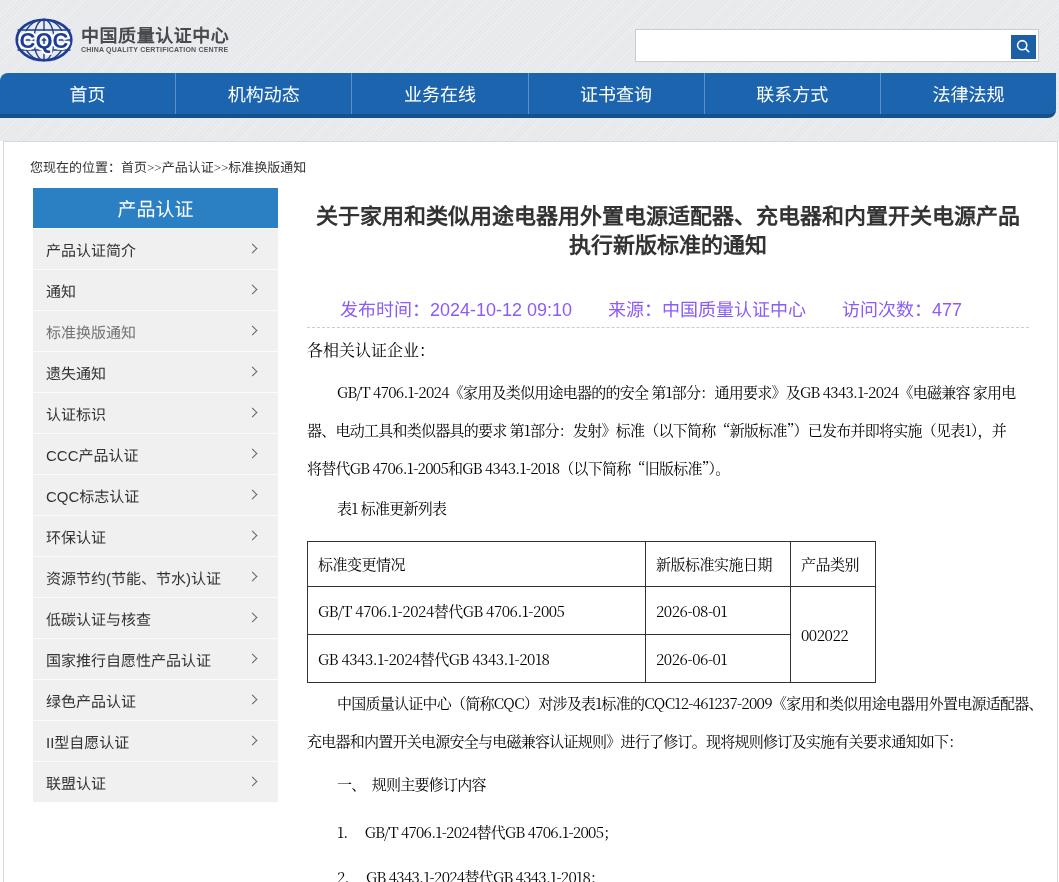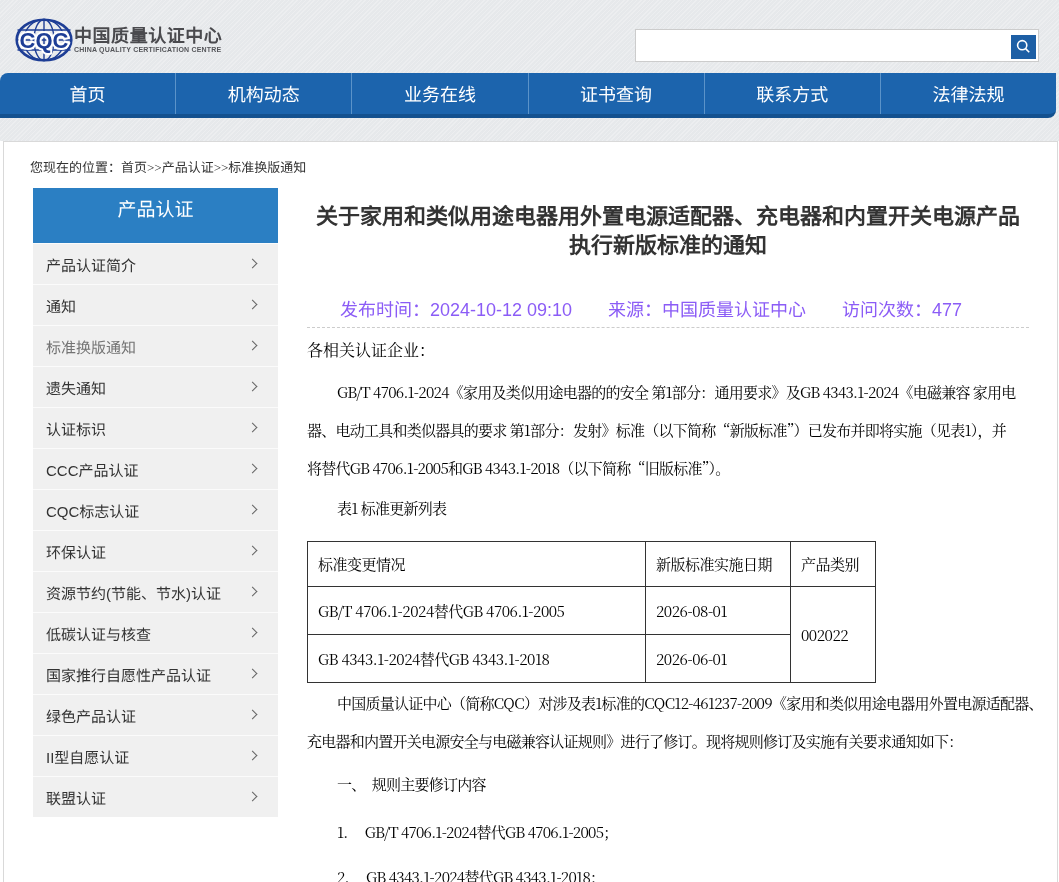--- a/index.html
+++ b/index.html
@@ -3,38 +3,38 @@
 <meta charset="utf-8">
 <style>
 * { margin:0; padding:0; box-sizing:border-box; }
 html,body { width:1059px; height:882px; overflow:hidden; background:#fff;
   font-family:"Liberation Sans", sans-serif; }
 .topwrap { background-color:#e9ebed;
   background-image:repeating-linear-gradient(135deg, rgba(255,255,255,.16) 0 1px, rgba(219,223,227,.2) 1px 3px);
   padding-bottom:23px; }
 .topbar { height:73px; position:relative; }
 .logo { position:absolute; left:15px; top:18px; }
-.logotext { position:absolute; left:74px; top:27px; }
+.logotext { position:absolute; left:81px; top:27px; }
 .lt-cn { font-size:18px; letter-spacing:0.55px; color:#4a4a4e; font-weight:600; line-height:19px; }
 .lt-en { font-size:7px; font-weight:bold; color:#55565a; letter-spacing:0.2px; margin-top:0px; }
 .search { position:absolute; left:635px; top:29px; width:404px; height:33px;
   background:#fff; border:1px solid #ccc; }
 .sbtn { position:absolute; right:2px; top:5px; width:25px; height:24px; background:#1d5fa5; }
 .sbtn svg { display:block; margin:4px auto 0; }
 .nav { height:45px; width:1056px; background:#1c64ad; border-radius:8px 0 8px 0;
   border-bottom:4px solid #14518f; display:flex;font-family:Liberation Serif, serif; }
 .nav div { flex:1; text-align:center; color:#fff; font-size:18px; line-height:45px;
   border-right:1px solid #5b93c9; }
 .nav div:last-child { border-right:none; }
 .panel { margin:0 1px 0 3px; background:#fff; border:1px solid #d9d9d9; border-bottom:none;
   height:741px; overflow:hidden; }
 .crumb { margin:15px 0 0 26px; font-size:13px; color:#333;font-family:Liberation Serif, serif; }
 .layout { display:flex; margin-top:12px; }
 .side { width:245px; margin-left:29px; flex:none; }
-.side-h { height:55px; background:#2b7fc3; color:#fff; font-size:19px; text-align:center;
+.side-h { height:40px; background:#2b7fc3; color:#fff; font-size:19px; text-align:center;
   line-height:43px; }
 .side a { display:block; height:41px; background:#f0f0f0; border-top:1px solid #fbfbfb;
   font-size:15px; color:#333; line-height:44px; padding-left:13px; position:relative;
   text-decoration:none; }
 .side a.on { color:#737373; }
 .side a i { position:absolute; right:22px; top:16px; width:7px; height:7px;
   border-top:1px solid #666; border-right:1px solid #666; transform:rotate(45deg); }
 .main { width:722px; margin-left:29px; flex:none; }
 h1 { font-size:22px; line-height:29px; color:#333; text-align:center; margin-top:14px;
   font-weight:bold; }

